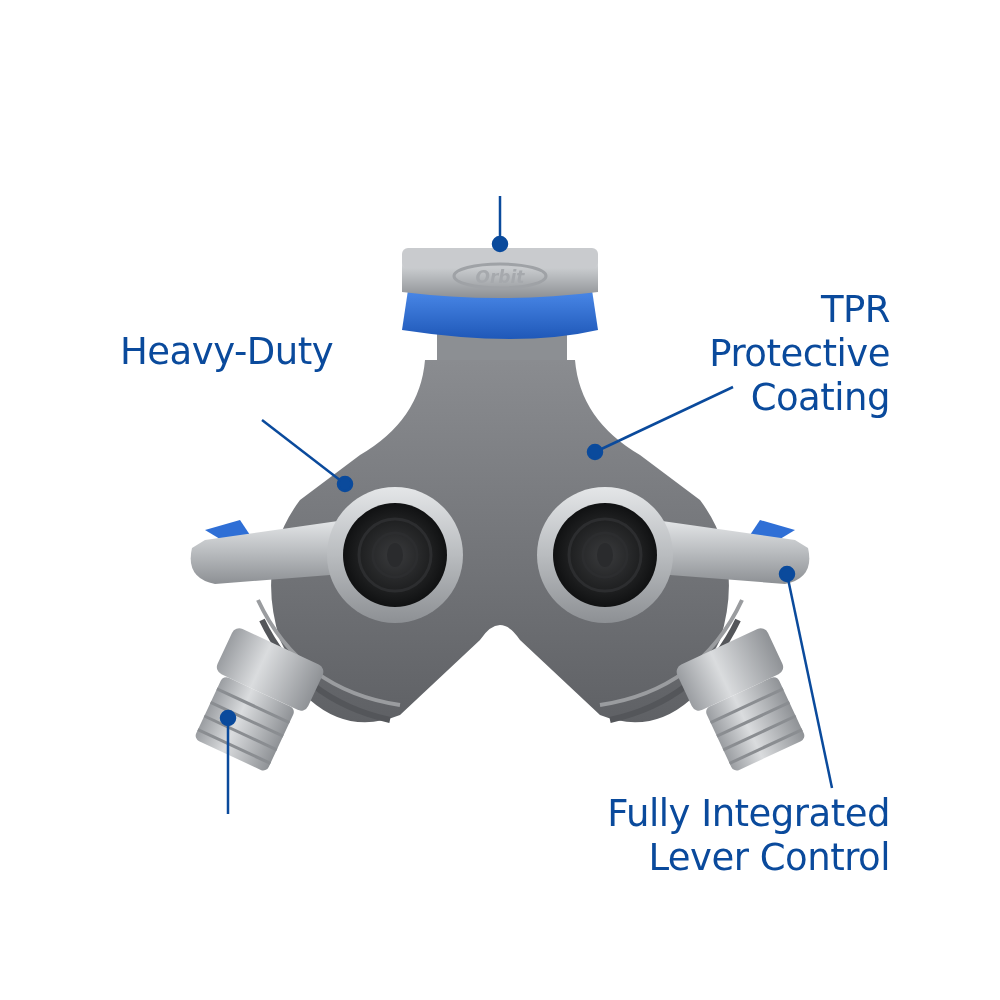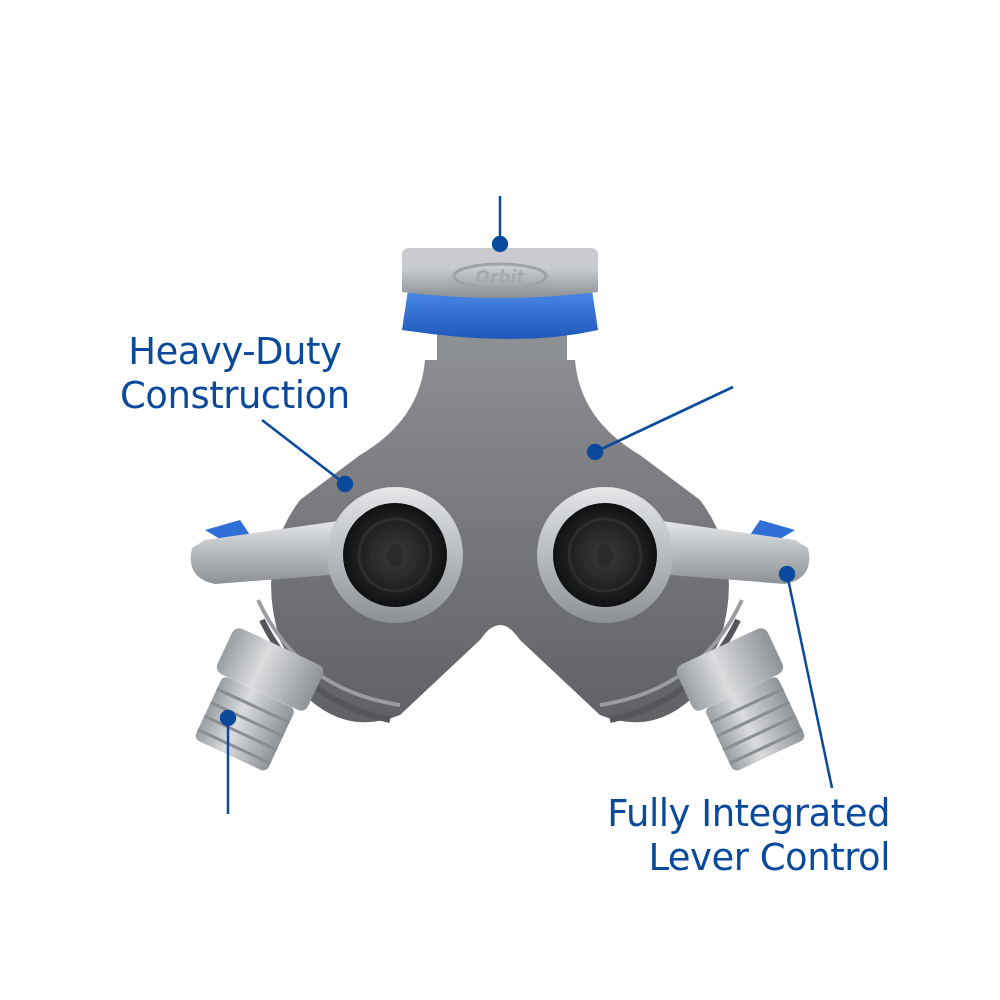--- a/index.html
+++ b/index.html
@@ -128,23 +128,27 @@
       <circle cx="228" cy="718" r="7"></circle>
 
       <line x1="787" y1="574" x2="832" y2="788"></line>
       <circle cx="787" cy="574" r="7"></circle>
     </g>
   </svg>
 
 
   <div class="label left" style="left:120px; top:330px;">
     <span>Heavy-Duty</span>
-    <span>Construction</span>
   </div>
 
+  <div class="label right" style="right:110px; top:288px;">
+    <span>TPR</span>
+    <span>Protective</span>
+    <span>Coating</span>
+  </div>
 
 
   <div class="label right" style="right:110px; top:792px;text-align:right;">
     <span>Fully Integrated</span>
     <span>Lever Control</span>
   </div>
 
 </div>
 
 </body></html>

